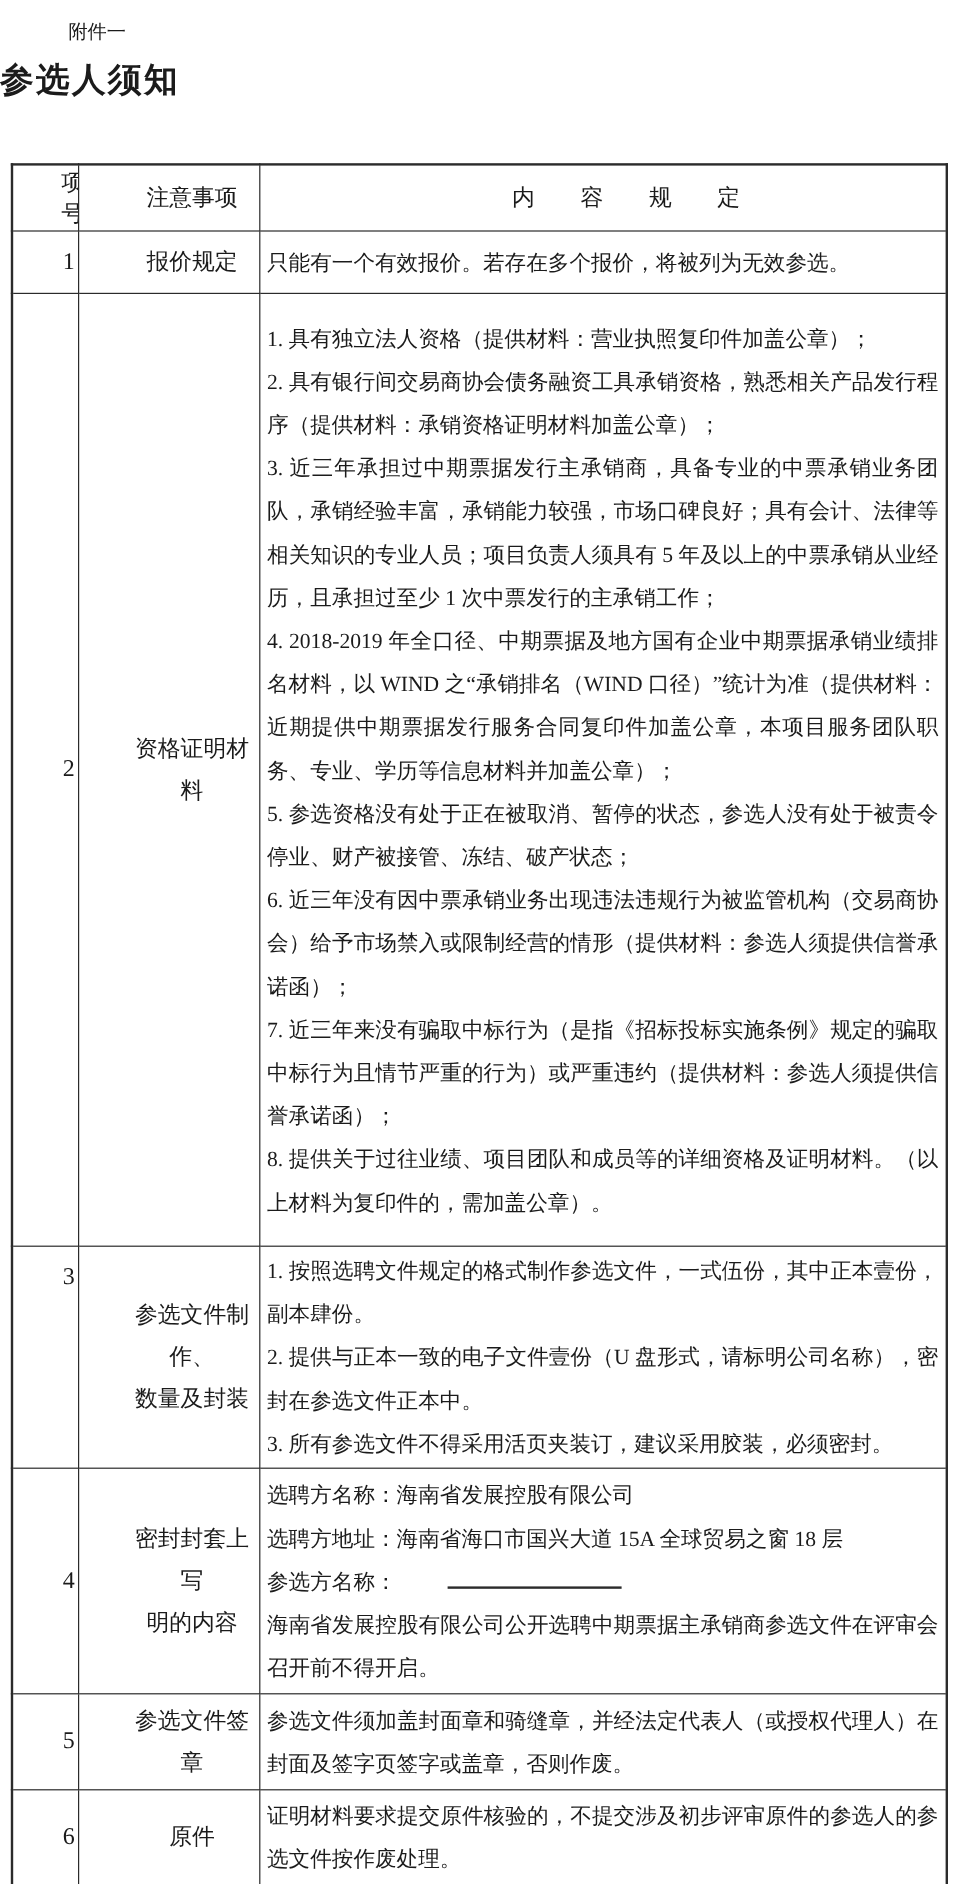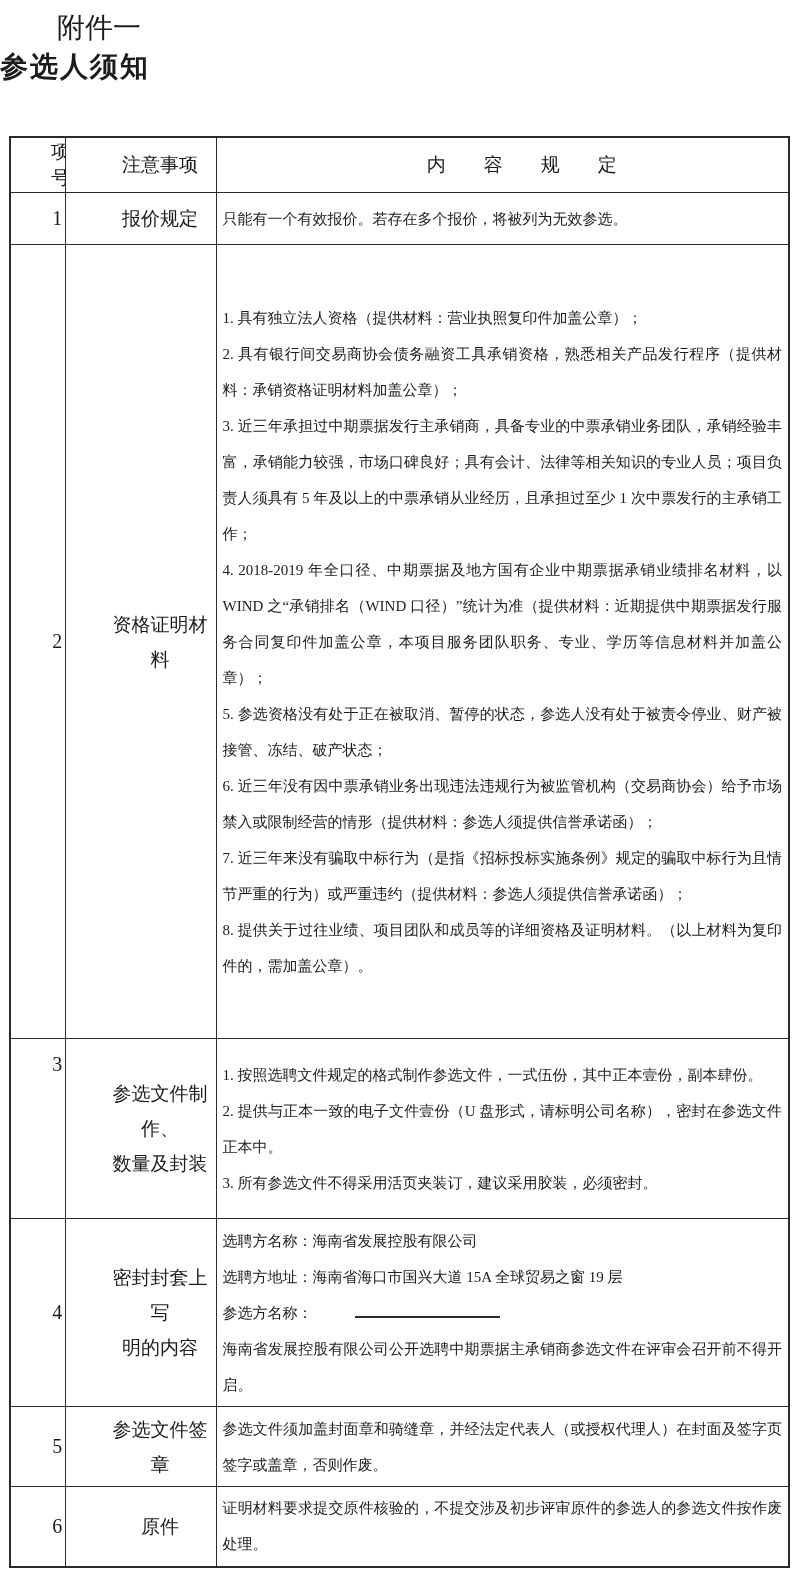--- a/index.html
+++ b/index.html
@@ -12,21 +12,21 @@
     height: 1570px;
     position: relative;
     font-family: "Liberation Serif", "DejaVu Serif", serif;
     color: #1b1b1b;
     overflow: hidden;
   }
   .attachment {
     position: absolute;
     left: 57px;
     top: 16px;
-    font-size: 28px;
+    font-size: 16px;
     line-height: 24px;
   }
   .doc-title {
     position: absolute;
     left: 0;
     top: 48px;
     width: 100%;
     margin: 0;
     text-align: left;
     font-size: 28px;
@@ -72,21 +72,21 @@
   }
   td.label-cell {
     text-align: center;
     vertical-align: middle;
     font-size: 19px;
     line-height: 35px;
     white-space: pre-line;
     font-family: Liberation Serif, serif;
   }
   td.content-cell {
-    font-size: 15px;
+    font-size: 18px;
     line-height: 36px;
     text-align: justify;
     vertical-align: middle;
     padding: 2px 6px;
   }
   td.content-cell p {
     margin: 0;
   }
   .blank-underline {
     display: inline-block;
@@ -149,21 +149,21 @@
           <p>2. 提供与正本一致的电子文件壹份（U 盘形式，请标明公司名称），密封在参选文件正本中。</p>
           <p>3. 所有参选文件不得采用活页夹装订，建议采用胶装，必须密封。</p>
         </td>
       </tr>
       <tr style="height: 188px;">
         <td class="num-cell">4</td>
         <td class="label-cell">密封封套上写
 明的内容</td>
         <td class="content-cell">
           <p>选聘方名称：海南省发展控股有限公司</p>
-          <p>选聘方地址：海南省海口市国兴大道 15A 全球贸易之窗 19 层</p>
+          <p>选聘方地址：海南省海口市国兴大道 15A 全球贸易之窗 18 层</p>
           <p>参选方名称：<span class="blank-underline"></span></p>
           <p>海南省发展控股有限公司公开选聘中期票据主承销商参选文件在评审会召开前不得开启。</p>
         </td>
       </tr>
       <tr style="height: 80px;">
         <td class="num-cell">5</td>
         <td class="label-cell">参选文件签章</td>
         <td class="content-cell">
           <p>参选文件须加盖封面章和骑缝章，并经法定代表人（或授权代理人）在封面及签字页签字或盖章，否则作废。</p>
         </td>

